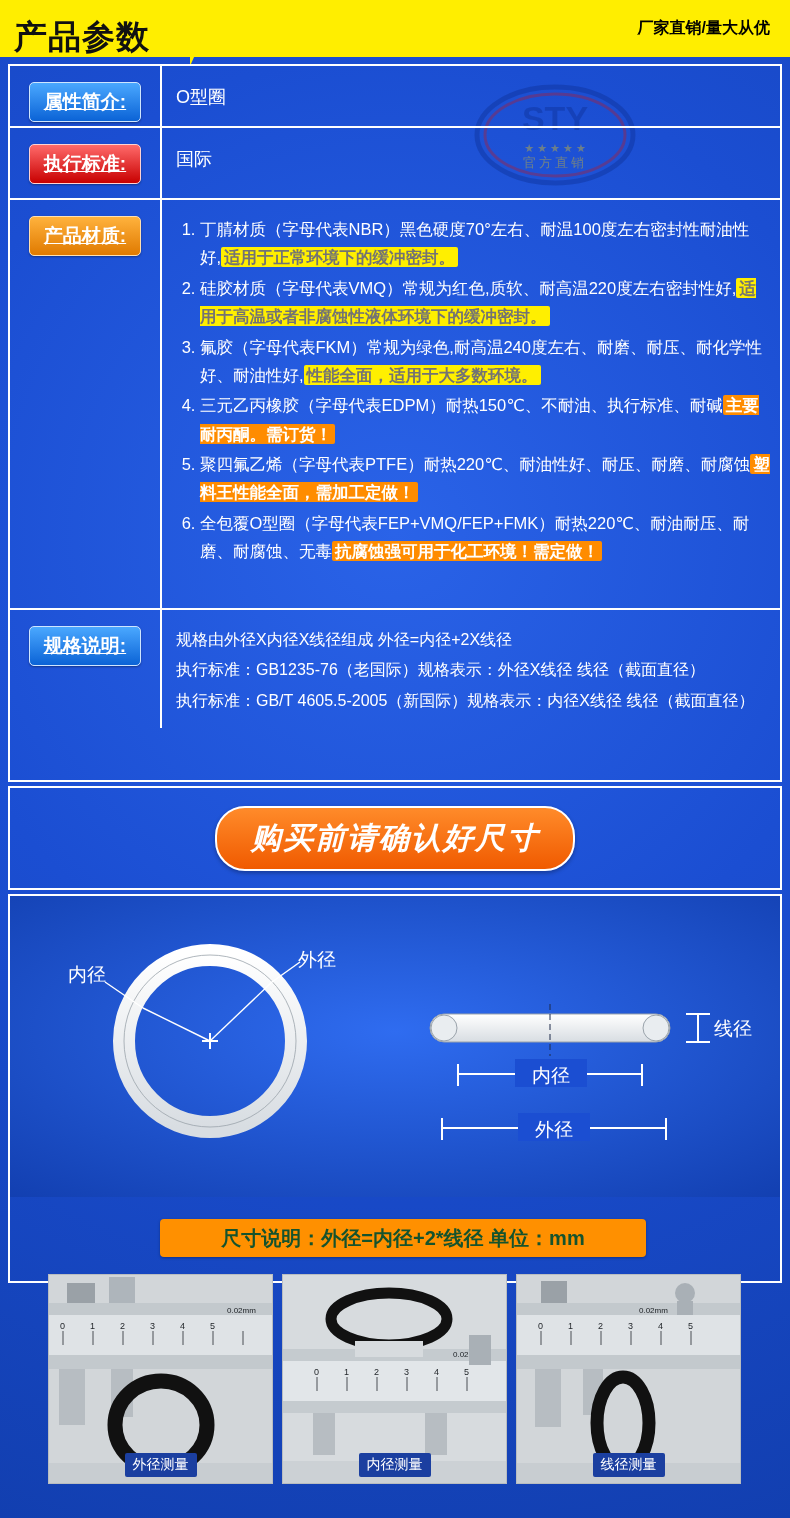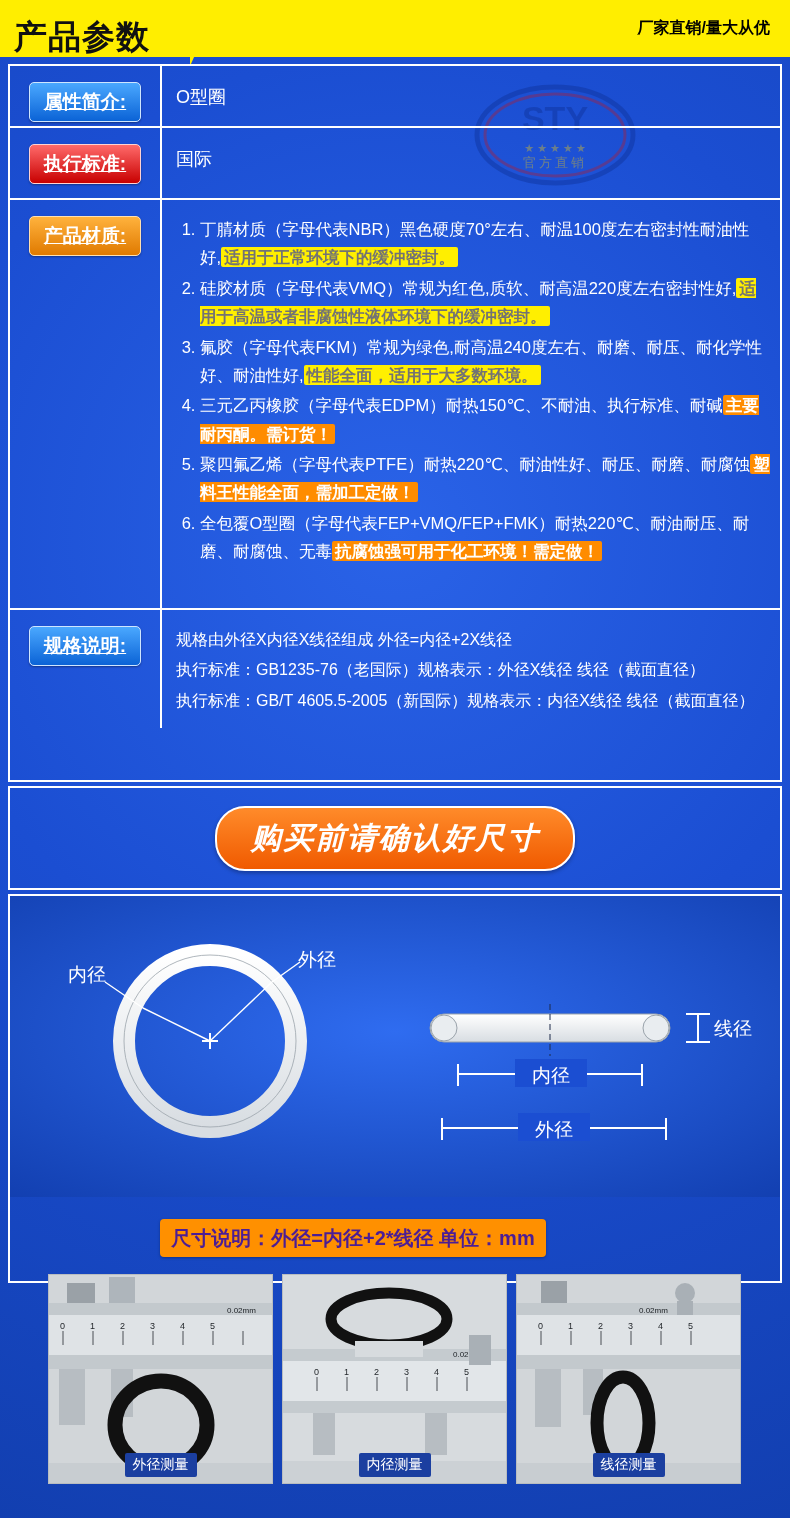--- a/index.html
+++ b/index.html
@@ -117,25 +117,25 @@
   
   .diagram{
     position:absolute;left:8px;top:894px;width:774px;height:389px;
     border:2px solid #fff;box-sizing:border-box;
     overflow:hidden;
   }
   .diagram svg{display:block;}
   
   .sizenote{
     position:absolute;left:160px;top:1219px;
-    width:386px;height:38px;
+    width:486px;height:38px;
     background:#ff9000;
     border-radius:4px;
     display:flex;align-items:center;justify-content:center;
-    color:#4c1d95;font-size:20px;font-weight:bold;
+    color:#14532d;font-size:20px;font-weight:bold;
     box-shadow:0 1px 3px rgba(0,0,0,.3);
   }
   
   .photos{
     position:absolute;left:48px;top:1274px;width:694px;height:210px;
     display:flex;gap:9px;
   }
   .photo{
     position:relative;width:225px;height:210px;
     background:#cfd3d6;

